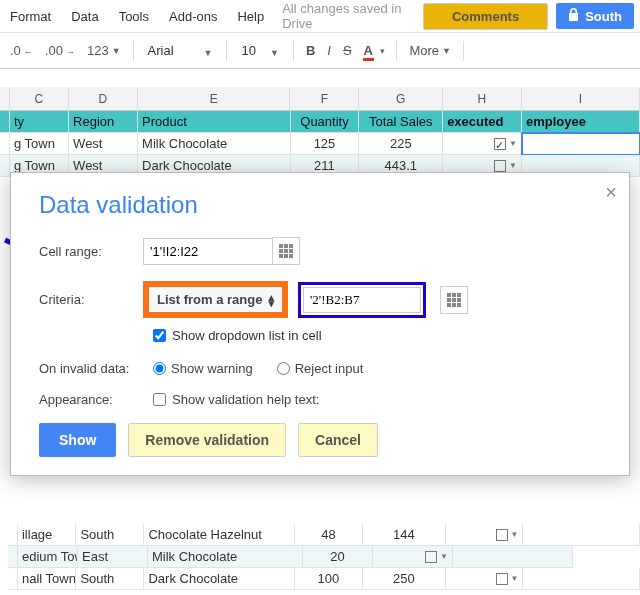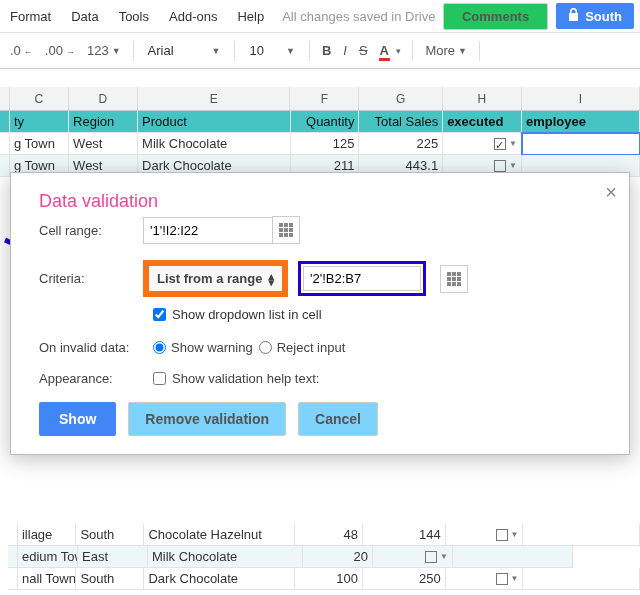--- a/index.html
+++ b/index.html
@@ -2,75 +2,75 @@
 <html><head>
 <meta charset="utf-8">
 <style>
   * { box-sizing: border-box; margin: 0; padding: 0; }
   body { font-family: Arial, sans-serif; font-size: 13px; color: #333; background: #fff; width: 640px; height: 595px; overflow: hidden; position: relative; }
   
   
   .menubar { display: flex; align-items: center; padding: 4px 0; border-bottom: 1px solid #e0e0e0; height: 33px; background:#fff;}
   .menubar .menu-item { padding: 4px 10px; color: #333; cursor: pointer; font-size:13px;}
   .menubar .status { color: #999; margin-left: 8px; font-size:13px; flex:1;}
-  .menubar .btn-comments { margin-left:auto; border:1px solid #ccc; border-radius:2px; padding:5px 18px; font-weight:bold; color:#555; background:#22c55e; cursor:pointer; font-size:13px;}
+  .menubar .btn-comments { margin-left:auto; border:1px solid #ccc; border-radius:2px; padding:5px 28px; font-weight:bold; color:#555; background:#eab308; cursor:pointer; font-size:13px;}
   .menubar .btn-share { margin-left:8px; margin-right:6px; border:none; border-radius:2px; padding:5px 12px; font-weight:bold; color:#fff; background:#4285f4; cursor:pointer; display:flex; align-items:center; gap:6px; font-size:13px;}
   .lock-icon { display:inline-block; }
   
   
   .toolbar { display:flex; align-items:center; height:36px; border-bottom:1px solid #ccc; padding:0 4px; gap:0; background:#fff;}
   .toolbar .tool { padding:4px 6px; color:#555; cursor:pointer; display:flex; align-items:center; gap:3px; font-size:13px;}
   .toolbar .sep { width:1px; height:20px; background:#ddd; margin:0 6px;}
-  .toolbar .font-sel { display:flex; align-items:center; gap:8px; padding:4px 8px;}
+  .toolbar .font-sel { display:flex; align-items:flex-end; gap:0; padding:4px 8px;}
   .toolbar .dd { font-size:9px; color:#666;}
   .bold{font-weight:bold;} .ital{font-style:italic;} .strike{text-decoration:line-through;}
   .letter-A{ position:relative; font-weight:bold;}
   .letter-A::after{content:""; position:absolute; left:-1px; right:-1px; bottom:-3px; height:3px; background:#d93025;}
   
   
   .sheet { position:relative; }
   .colhead-row { display:flex; border-bottom:1px solid #ccc; height:24px; background:#f3f3f3;}
   .colhead { border-right:1px solid #ddd; text-align:center; font-size:12px; color:#555; line-height:24px; background:#f3f3f3;}
   .row { display:flex; height:22px; }
   .cell { border-right:1px solid #e2e2e2; border-bottom:1px solid #e2e2e2; padding:0 4px; font-size:13px; line-height:21px; overflow:hidden; white-space:nowrap; position:relative;}
   .hdr { background:#46c3c3; color:#111; font-weight:normal;}
   .hdr.bold{font-weight:bold;}
-  .num { text-align:right;}
+  .num { text-align:center;}
   .alt { background:#eef7f7;}
   .selcell { outline:2px solid #4285f4; outline-offset:-1px; background:#fff;}
   .cb-wrap{display:flex;align-items:center;justify-content:flex-end;gap:3px;width:100%;}
   .cb{width:12px;height:12px;border:1px solid #777;display:inline-block;}
   .cb.checked::after{content:"✓";font-size:11px;position:relative;top:-5px;left:0;}
   .dd-sm{font-size:8px;color:#777;}
   
   
   .wC{width:60px;} .wD{width:70px;} .wE{width:155px;} .wF{width:70px;} .wG{width:85px;} .wH{width:80px;} .wI{width:120px;}
   .wB{width:10px;}
   
   
   .dialog { position:absolute; left:10px; top:172px; right:10px; background:#fff; border:1px solid #bbb; box-shadow:0 4px 20px rgba(0,0,0,0.25); padding:18px 22px 18px 28px;}
-  .dialog h2{font-size:18px; font-weight:normal; color:#ec4899; margin-bottom:4px;}
+  .dialog h2{font-size:24px; font-weight:normal; color:#3b82f6; margin-bottom:18px;}
   .dlg-close{position:absolute; top:8px; right:12px; font-size:20px; color:#888; cursor:pointer; font-weight:300;}
   .dlg-row{display:flex; align-items:center; margin-bottom:16px; font-size:13px; color:#444;}
   .dlg-label{width:104px; flex-shrink:0;}
   .dlg-input{border:1px solid #ccc; padding:5px 6px; font-size:13px; width:130px; font-family:Arial;}
   .grid-btn{width:28px;height:28px;border:1px solid #ccc;margin-left:-1px;display:flex;align-items:center;justify-content:center;cursor:pointer;background:#fff;}
   .grid-ic{display:grid;grid-template-columns:repeat(3,4px);grid-template-rows:repeat(3,4px);gap:1px;}
   .grid-ic span{background:#888;}
   .grid-btn.standalone{border:1px solid #ccc;}
   .crit-select{border:6px solid #f97316;padding:5px 8px;font-weight:bold;font-size:13px;display:flex;align-items:center;gap:6px;cursor:pointer;background:#f8f8f8;}
   .crit-input-wrap{border:3px solid #2200cc;margin-left:10px;padding:2px;}
-  .crit-input{border:1px solid #ccc;padding:4px 6px;font-size:13px;width:118px;font-family:Liberation Sans, sans-serif;}
+  .crit-input{border:1px solid #ccc;padding:4px 6px;font-size:13px;width:118px;font-family:Liberation Serif, serif;}
   .chk-row{margin-left:114px;display:flex;align-items:center;gap:6px;margin-top:-6px;margin-bottom:18px;}
   input[type=checkbox],input[type=radio]{margin:0;}
-  .radio-group{display:flex;align-items:center;gap:6px;}
+  .radio-group{display:flex;align-items:center;gap:24px;}
   .radio-opt{display:flex;align-items:center;gap:5px;}
   .btns{display:flex;gap:12px;margin-top:8px;}
   .btn-primary{background:#4285f4;color:#fff;border:none;padding:9px 20px;font-weight:bold;font-size:14px;border-radius:2px;cursor:pointer;}
-  .btn-sec{background:#7dd3fc;color:#555;border:1px solid #ccc;padding:8px 16px;font-weight:bold;font-size:14px;border-radius:2px;cursor:pointer;}
+  .btn-sec{background:#fef9c3;color:#555;border:1px solid #ccc;padding:8px 16px;font-weight:bold;font-size:14px;border-radius:2px;cursor:pointer;}
   
   
   .arrow{position:absolute;pointer-events:none;}
   .arrow svg{overflow:visible;}
   
   .bottom-rows{position:absolute;left:8px;right:0;top:524px;}
 </style>
 </head>
 <body>
 

